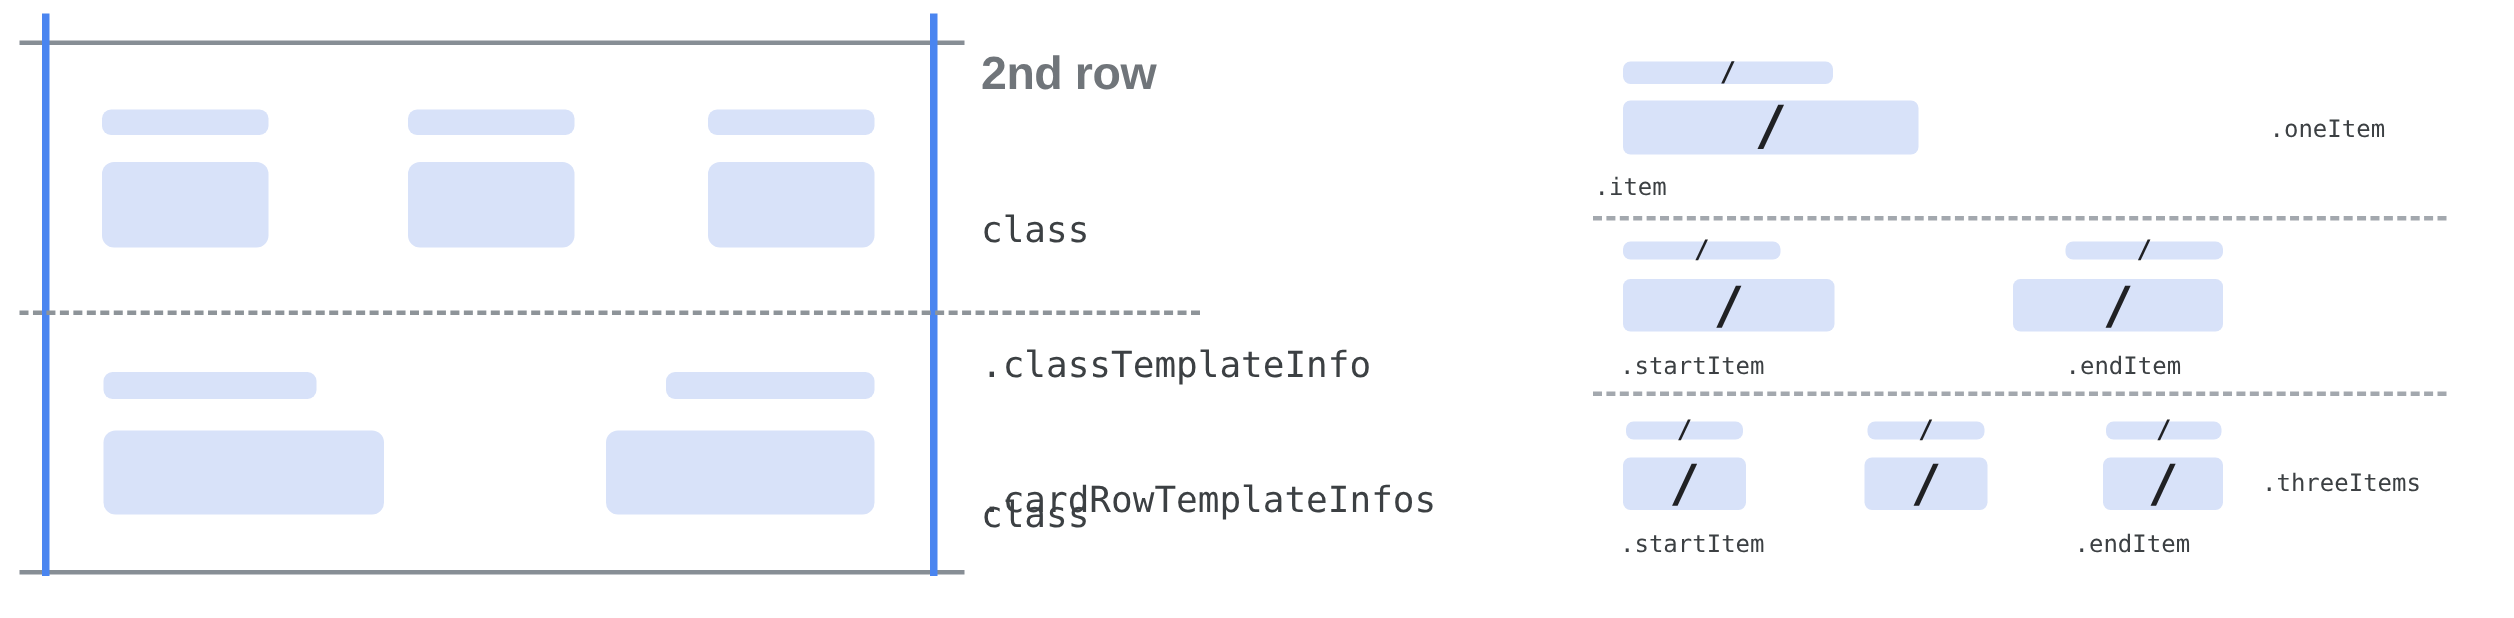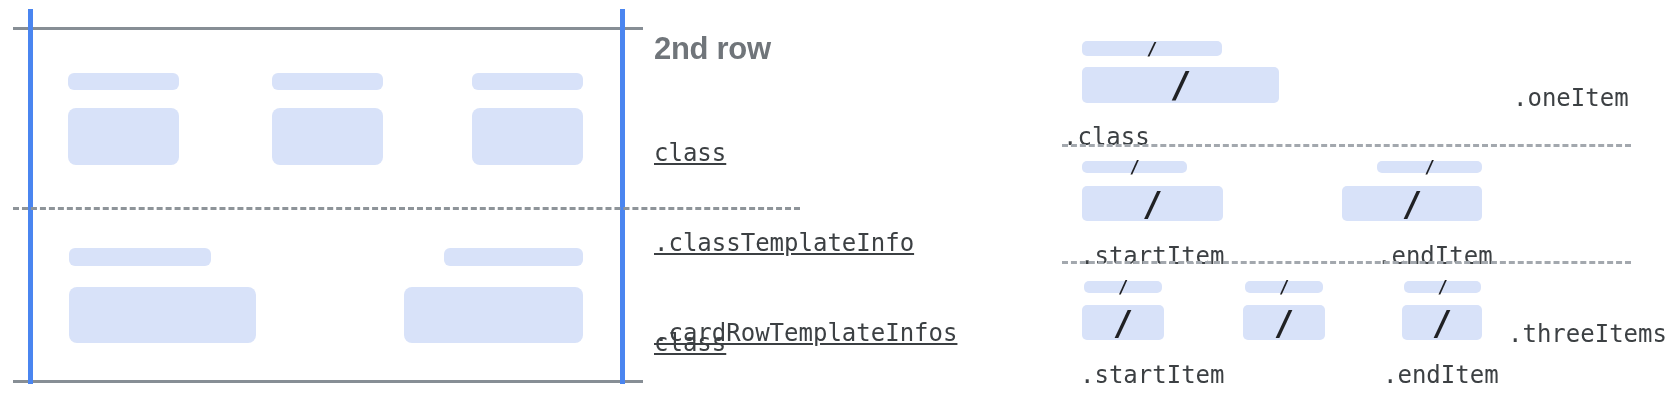--- a/index.html
+++ b/index.html
@@ -21,24 +21,24 @@
   .slash{font-family:"DejaVu Sans Mono","Liberation Mono",monospace;
          font-weight:700;color:#202124;line-height:1;}
   .slash.sm{font-size:17px;}
   .slash.sm1{font-size:18px;}
   .slash.lg{font-size:34px;}
   .slash.lg1{font-size:36px;}
   
   .heading{position:absolute;font-size:31px;font-weight:700;color:#70757A;
            letter-spacing:-0.3px;white-space:nowrap;}
   .code{position:absolute;font-family:"DejaVu Sans Mono","Liberation Mono",monospace;
-        font-size:24px;color:#3C4043;white-space:nowrap;margin-top:12px;}
+        font-size:16px;color:#3C4043;white-space:nowrap;}
   .codeblock{position:absolute;font-family:"DejaVu Sans Mono","Liberation Mono",monospace;
         font-size:24px;line-height:30px;color:#3C4043;white-space:pre;}
-  .codeblock div{height:30px;text-decoration:underline;}
+  .codeblock div{height:30px;}
   .itemlabel{line-height:28px;}
 </style>
 </head>
 <body>
 
 <div class="stage">
 
   <div class="hline" style="left:13px;top:27px;width:630px;"></div>
   <div class="hline" style="left:13px;top:380px;width:630px;"></div>
   <div class="vline" style="left:28px;top:9px;height:393px;"></div>
@@ -71,21 +71,21 @@
     
     
   </div>
 
   <div class="bar" style="left:1082px;top:41px;width:140px;height:15px;">
     <span class="slash sm1">/</span>
   </div>
   <div class="bar" style="left:1082px;top:67px;width:197px;height:36px;">
     <span class="slash lg1">/</span>
   </div>
-  <div class="code itemlabel" style="left:1063px;top:111px;">.class</div>
+  <div class="code itemlabel" style="left:1063px;top:111px;">.item</div>
   <div class="code itemlabel" style="left:1513px;top:72px;">.oneItem</div>
 
   <div class="dash-right" style="left:1062px;top:144px;width:569px;"></div>
 
   <div class="bar" style="left:1082px;top:161px;width:105px;height:12px;">
     <span class="slash sm">/</span>
   </div>
   <div class="bar" style="left:1082px;top:186px;width:141px;height:35px;">
     <span class="slash lg">/</span>
   </div>

